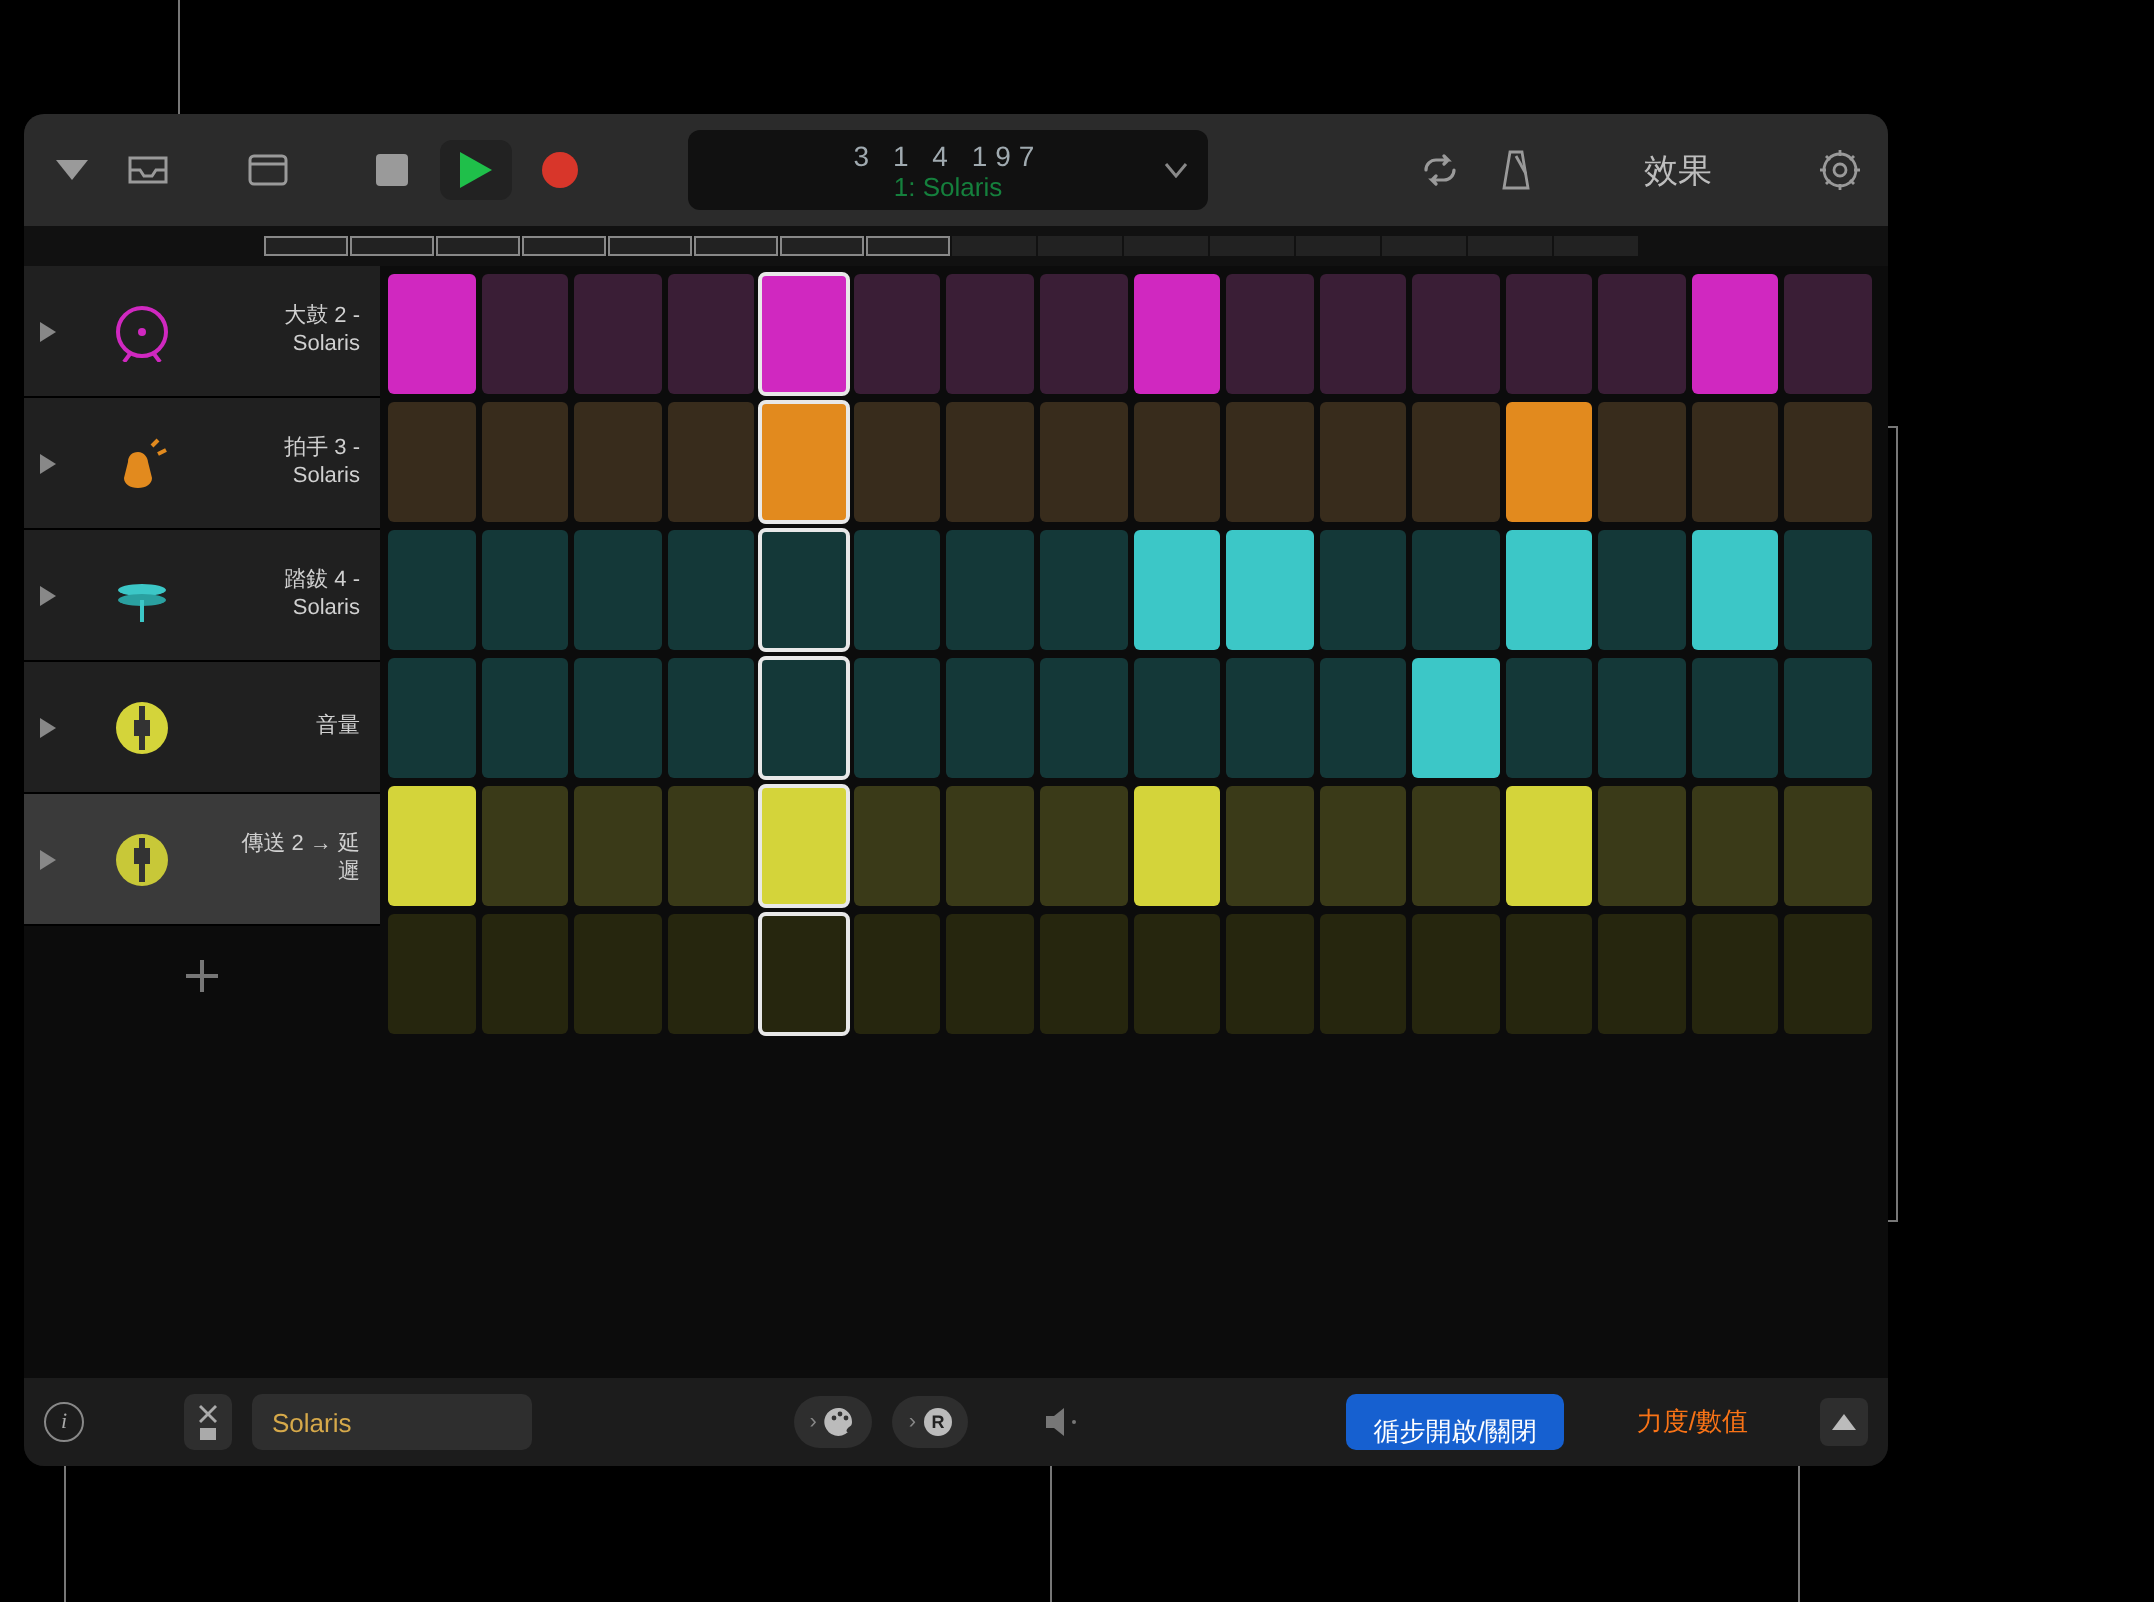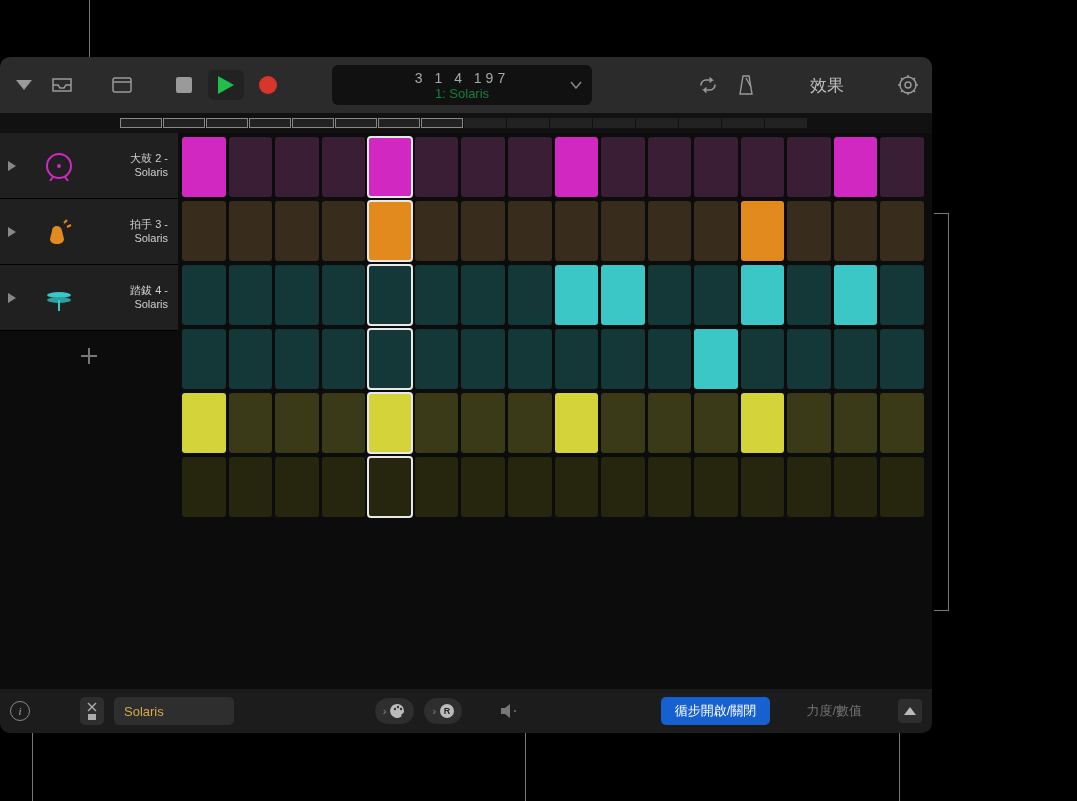--- a/index.html
+++ b/index.html
@@ -7,21 +7,21 @@
     background: #000;
     font-family: -apple-system, "Helvetica Neue", Arial, sans-serif;
     color: #c8c8c8;
     width: 1077px;
     height: 801px;
     overflow: hidden;
     position: relative;
   }
   .app-window {
     position: absolute;
-    left: 0;
+    left: 12px;
     top: 57px;
     width: 932px;
     height: 676px;
     background: #0c0c0c;
     border-radius: 10px;
     overflow: hidden;
     display: flex;
     flex-direction: column;
   }
   
@@ -142,32 +142,32 @@
     width:20px;height:20px;border:1.5px solid #888;border-radius:10px;
     display:flex;align-items:center;justify-content:center;
     font-size:11px;color:#aaa;font-style:italic;font-family:Georgia,serif;
   }
   .xsq {
     width:24px;height:28px;background:#2e2e2e;border-radius:5px;
     display:flex;flex-direction:column;align-items:center;justify-content:center;gap:2px;
     font-size:10px;color:#999;
   }
   .name-field {
-    width:120px;height:28px;background:#2e2e2e;border-radius:5px;
+    width:140px;height:28px;background:#2e2e2e;border-radius:5px;
     display:flex;align-items:center;padding:0 10px;color:#d6a94a;font-size:13px;
   }
   .pill {
     height:26px; padding:0 8px; background:#2e2e2e;border-radius:13px;
     display:flex;align-items:center;gap:4px;font-size:11px;color:#bbb;
   }
   .blue-btn {
     height:28px; padding:0 14px; background:#1660d0; color:#fff;
-    border-radius:5px; display:flex;align-items:center;font-size:13px;
-  }
-  .mode-label { font-size:13px;color:#737373;}
+    border-radius:5px; display:flex;align-items:flex-end;font-size:13px;
+  }
+  .mode-label { font-size:13px;color:#f97316;}
   .tri-up {
     width:24px;height:24px;background:#2e2e2e;border-radius:4px;
     display:flex;align-items:center;justify-content:center;
   }
   
   .callout { position:absolute; background:#777; }
   .callout.v { width:1px; }
   .spacer { flex:1;}
   svg { display:block;}
   
@@ -336,20 +336,50 @@
           </div>
           <div class="track-icon">
             <svg width="30" height="30" viewBox="0 0 30 30">
               <ellipse cx="15" cy="12" rx="12" ry="3" fill="#3cc7c7"></ellipse>
               <ellipse cx="15" cy="17" rx="12" ry="3" fill="#2aa0a0"></ellipse>
               <line x1="15" y1="17" x2="15" y2="28" stroke="#3cc7c7" stroke-width="2"></line>
             </svg>
           </div>
           <div class="track-label">踏鈸 4 - Solaris</div>
         </div>
+        <div class="track-row">
+          <div class="play-tri">
+            <svg width="8" height="10">
+              <polygon points="0,0 8,5 0,10" fill="#888"></polygon>
+            </svg>
+          </div>
+          <div class="track-icon">
+            <svg width="30" height="30" viewBox="0 0 30 30">
+              <circle cx="15" cy="15" r="13" fill="#d4d43a"></circle>
+              <line x1="15" y1="4" x2="15" y2="26" stroke="#333" stroke-width="3"></line>
+              <rect x="11" y="11" width="8" height="8" fill="#333"></rect>
+            </svg>
+          </div>
+          <div class="track-label">音量</div>
+        </div>
+        <div class="track-row selected">
+          <div class="play-tri">
+            <svg width="8" height="10">
+              <polygon points="0,0 8,5 0,10" fill="#888"></polygon>
+            </svg>
+          </div>
+          <div class="track-icon">
+            <svg width="30" height="30" viewBox="0 0 30 30">
+              <circle cx="15" cy="15" r="13" fill="#c8c838"></circle>
+              <line x1="15" y1="4" x2="15" y2="26" stroke="#333" stroke-width="3"></line>
+              <rect x="11" y="9" width="8" height="8" fill="#333"></rect>
+            </svg>
+          </div>
+          <div class="track-label">傳送 2 → 延遲</div>
+        </div>
         <div class="add-row">
           <svg width="18" height="18" viewBox="0 0 18 18">
             <line x1="9" y1="1" x2="9" y2="17" stroke="#777" stroke-width="2"></line>
             <line x1="1" y1="9" x2="17" y2="9" stroke="#777" stroke-width="2"></line>
           </svg>
         </div>
       </div>
     <div class="grid-wrap">
       <div class="grid" id="grid">
           <div class="step-row">

